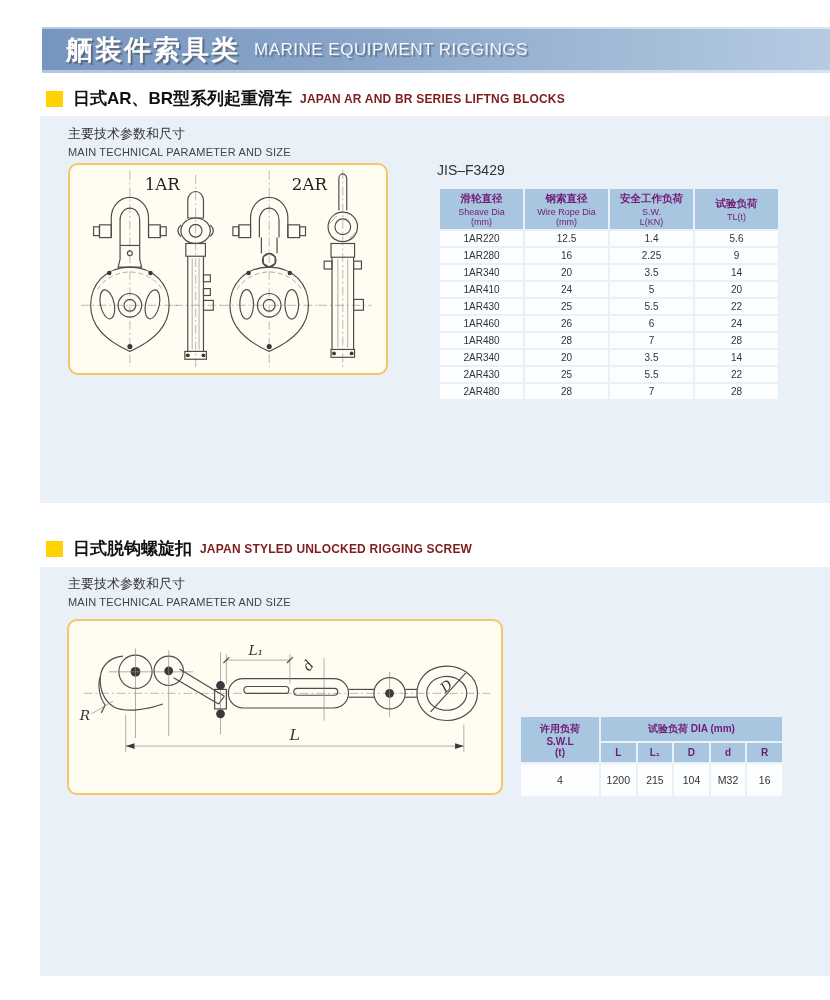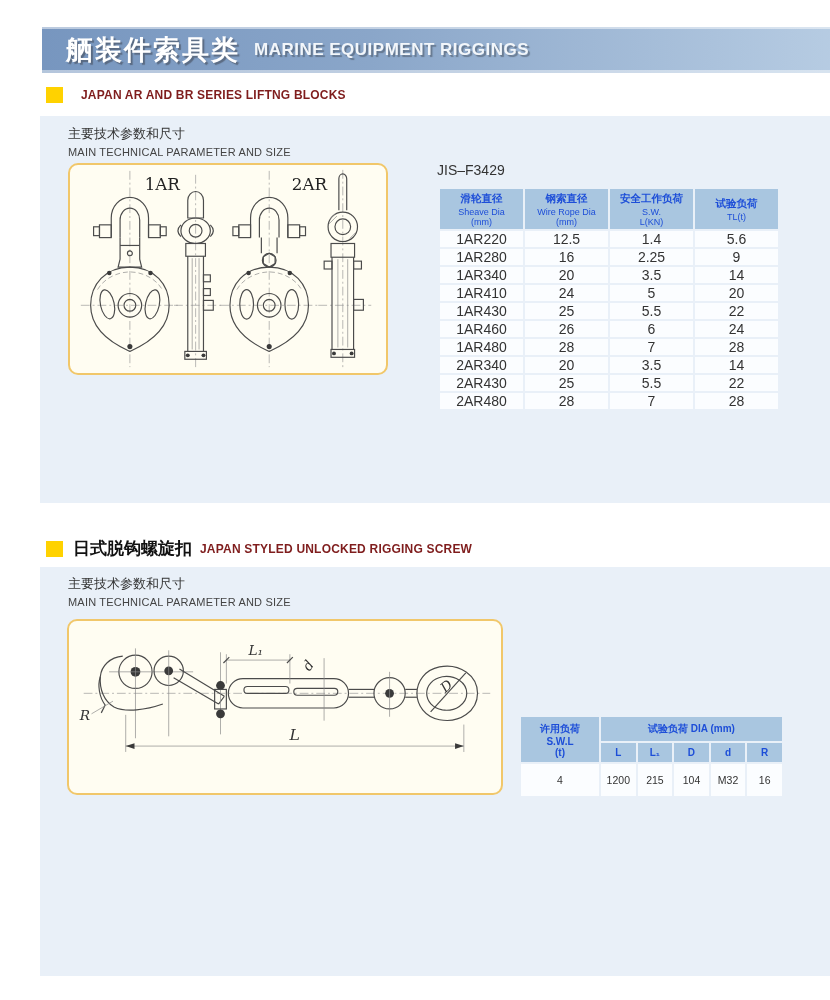--- a/index.html
+++ b/index.html
@@ -15,21 +15,21 @@
   .page{position:relative;width:830px;height:1000px;background:#fff;margin:0 auto;
         font-family:"Liberation Sans",sans-serif;overflow:hidden;}
 
   
   .banner{position:absolute;left:42px;top:27px;width:820px;height:46px;
           background:linear-gradient(90deg,var(--banner-blue-left) 0%, #8aa6c9 40%, var(--banner-blue-right) 100%);
           border-top:2px solid rgba(255,255,255,.5);border-bottom:3px solid rgba(255,255,255,.45);
           display:flex;align-items:center;box-sizing:border-box;padding-left:24px;}
   .banner .zh{font-size:27px;font-weight:bold;color:#fff;letter-spacing:2px;
               text-shadow:2px 2px 1px rgba(70,80,95,.65);}
-  .banner .en{font-size:17px;font-weight:bold;color:#f2f6fa;margin-left:14px;letter-spacing:.5px;
+  .banner .en{font-size:17px;font-weight:normal;color:#f2f6fa;margin-left:14px;letter-spacing:.5px;
               text-shadow:2px 2px 1px rgba(70,80,95,.55);}
 
   
   .sec-head{position:absolute;left:46px;display:flex;align-items:center;}
   .sec-head .bullet{width:17px;height:16px;background:var(--bullet-yellow);margin-right:10px;flex:0 0 auto;}
   .sec-head .zh{font-size:17px;font-weight:bold;color:#111;}
   .sec-head .en{font-size:12px;font-weight:bold;color:#7f1d1d;margin-left:8px;letter-spacing:.2px;}
 
   
   .panel{position:absolute;left:40px;width:823px;background:var(--panel-blue);}
@@ -45,47 +45,48 @@
   svg .cl{stroke:#9a9a9a;stroke-width:.7;stroke-dasharray:9 3 2 3;fill:none;}
   svg .dot{fill:#3a3a3a;stroke:none;}
   svg .figlabel{font:17px "DejaVu Serif",serif;fill:#222;}
   svg .dim{font:italic 14px "DejaVu Serif",serif;fill:#333;}
   svg .dimL{font:italic 16px "DejaVu Serif",serif;fill:#333;}
 
   
   .jis{position:absolute;font-size:14px;color:#333;}
   table{border-collapse:separate;border-spacing:2px;table-layout:fixed;}
   th,td{text-align:center;vertical-align:middle;}
-  th{background:var(--table-header-blue);color:#1d4ed8;font-weight:bold;padding:2px;}
+  th{background:var(--table-header-blue);color:#701a75;font-weight:bold;padding:2px;}
   td{background:#fbfdff;color:#333;}
   .t1{position:absolute;left:398px;top:71px;width:332px;}
   .t1 th{width:79px;height:36px;}
   .t1 th .h1{display:block;font-size:10.5px;}
   .t1 th .h2{display:block;font-size:9px;font-weight:normal;margin-top:1px;}
   .t1 th .h3{display:block;font-size:9px;font-weight:normal;}
-  .t1 td{font-size:14px;height:15px;padding:0 1px;}
+  .t1 td{font-size:10px;height:15px;padding:0 1px;}
   .t2{position:absolute;left:479px;top:148px;width:265px;}
   .t2 th.swl{width:74px;}
   .t2 th.swl span{display:block;font-size:10px;}
   .t2 th.dim{height:20px;font-size:10px;}
   .t2 th.sub{width:35px;height:15px;font-size:10px;}
   .t2 td{font-size:10.5px;height:30px;}
 </style>
 </head>
 <body>
 
 <div class="page">
 
   <div class="banner">
     <span class="zh">舾装件索具类</span>
     <span class="en">MARINE EQUIPMENT RIGGINGS</span>
   </div>
 
   <div class="sec-head" style="top:87px;">
     <span class="bullet"></span>
+    <span class="zh">日式AR、BR型系列起重滑车</span>
     <span class="en">JAPAN AR AND BR SERIES LIFTNG BLOCKS</span>
   </div>
 
   <div class="panel" style="top:116px;height:387px;">
     <div class="param" style="top:9px;">
       <span class="zh">主要技术参数和尺寸</span>
       <span class="en">MAIN TECHNICAL PARAMETER AND SIZE</span>
     </div>
 
     <div class="drawbox" style="left:28px;top:47px;width:320px;height:212px;">

